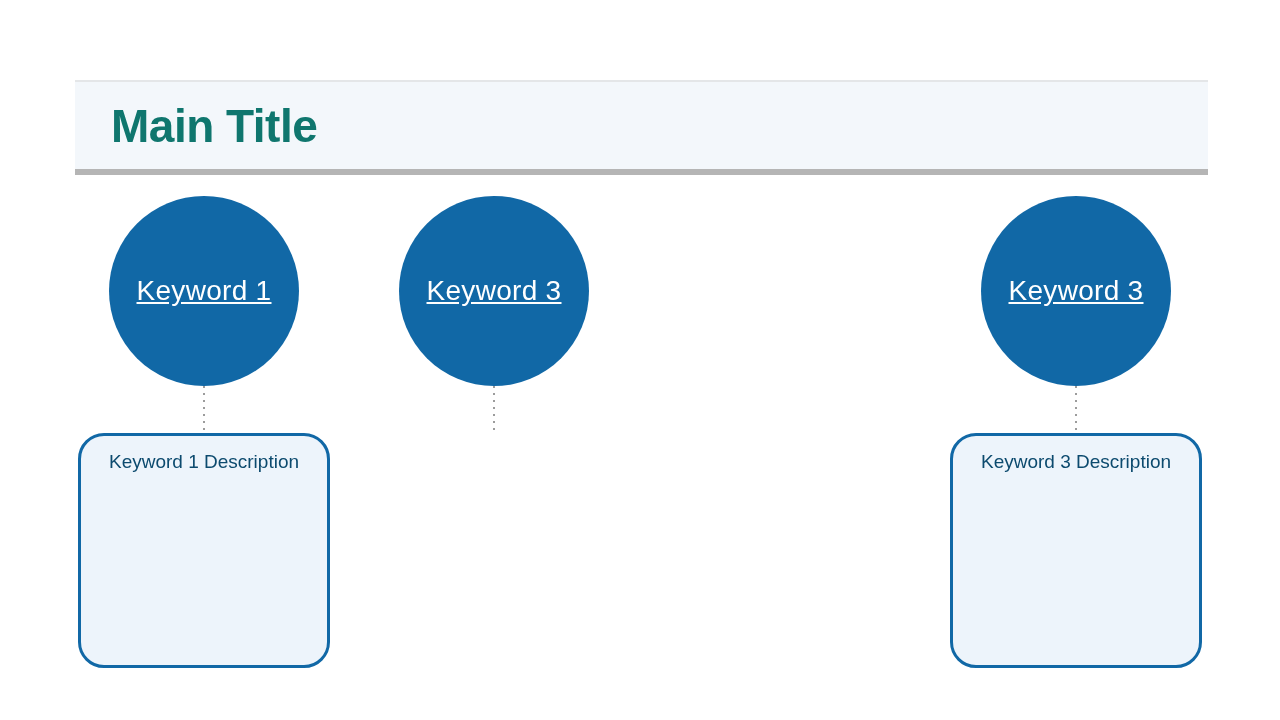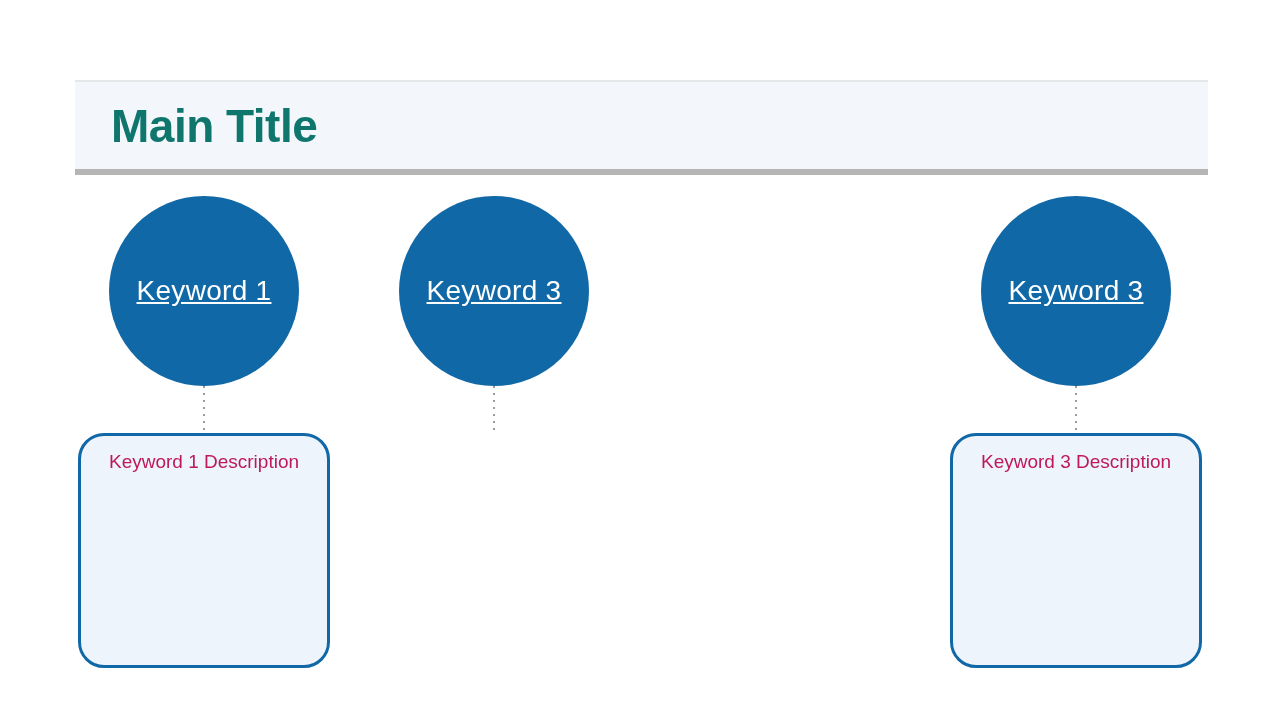--- a/index.html
+++ b/index.html
@@ -77,21 +77,21 @@
     border: 3px solid #1168a6;
     border-radius: 26px;
     display: flex;
     justify-content: center;
     align-items: flex-start;
     padding-top: 15px;
     flex: none;
   }
   .desc-label {
     font-size: 19px;
-    color: #be185d;
+    color: #0c4a6e;
   }
 </style>
 </head>
 <body>
 
 <div class="slide">
 
   <header class="title-band">
     <h1 class="main-title">Main Title</h1>
   </header>

